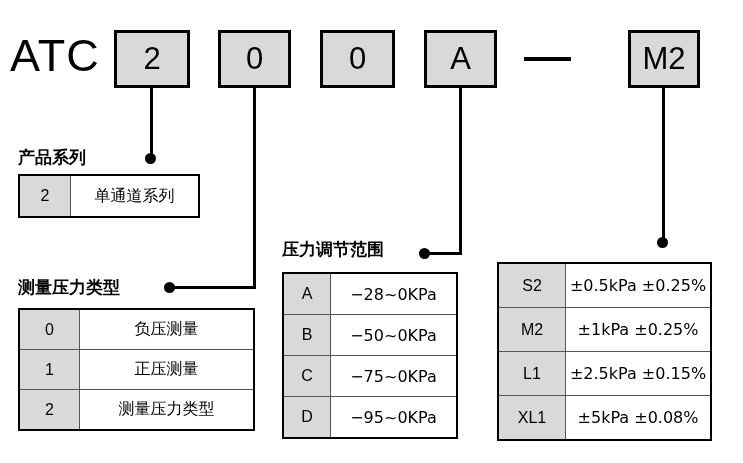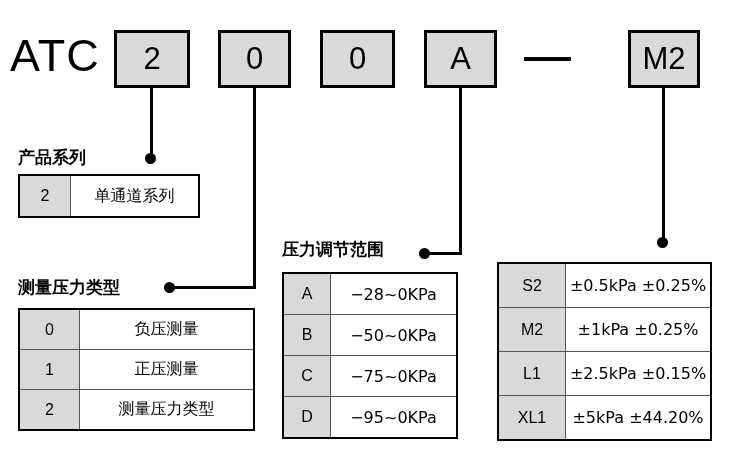--- a/index.html
+++ b/index.html
@@ -210,18 +210,18 @@
       <tr>
         <td class="key">M2</td>
         <td class="val">±1kPa ±0.25%</td>
       </tr>
       <tr>
         <td class="key">L1</td>
         <td class="val">±2.5kPa ±0.15%</td>
       </tr>
       <tr>
         <td class="key">XL1</td>
-        <td class="val">±5kPa ±44.20%</td>
+        <td class="val">±5kPa ±0.08%</td>
       </tr>
     </tbody>
   </table>
 
 </div>
 
 </body></html>

